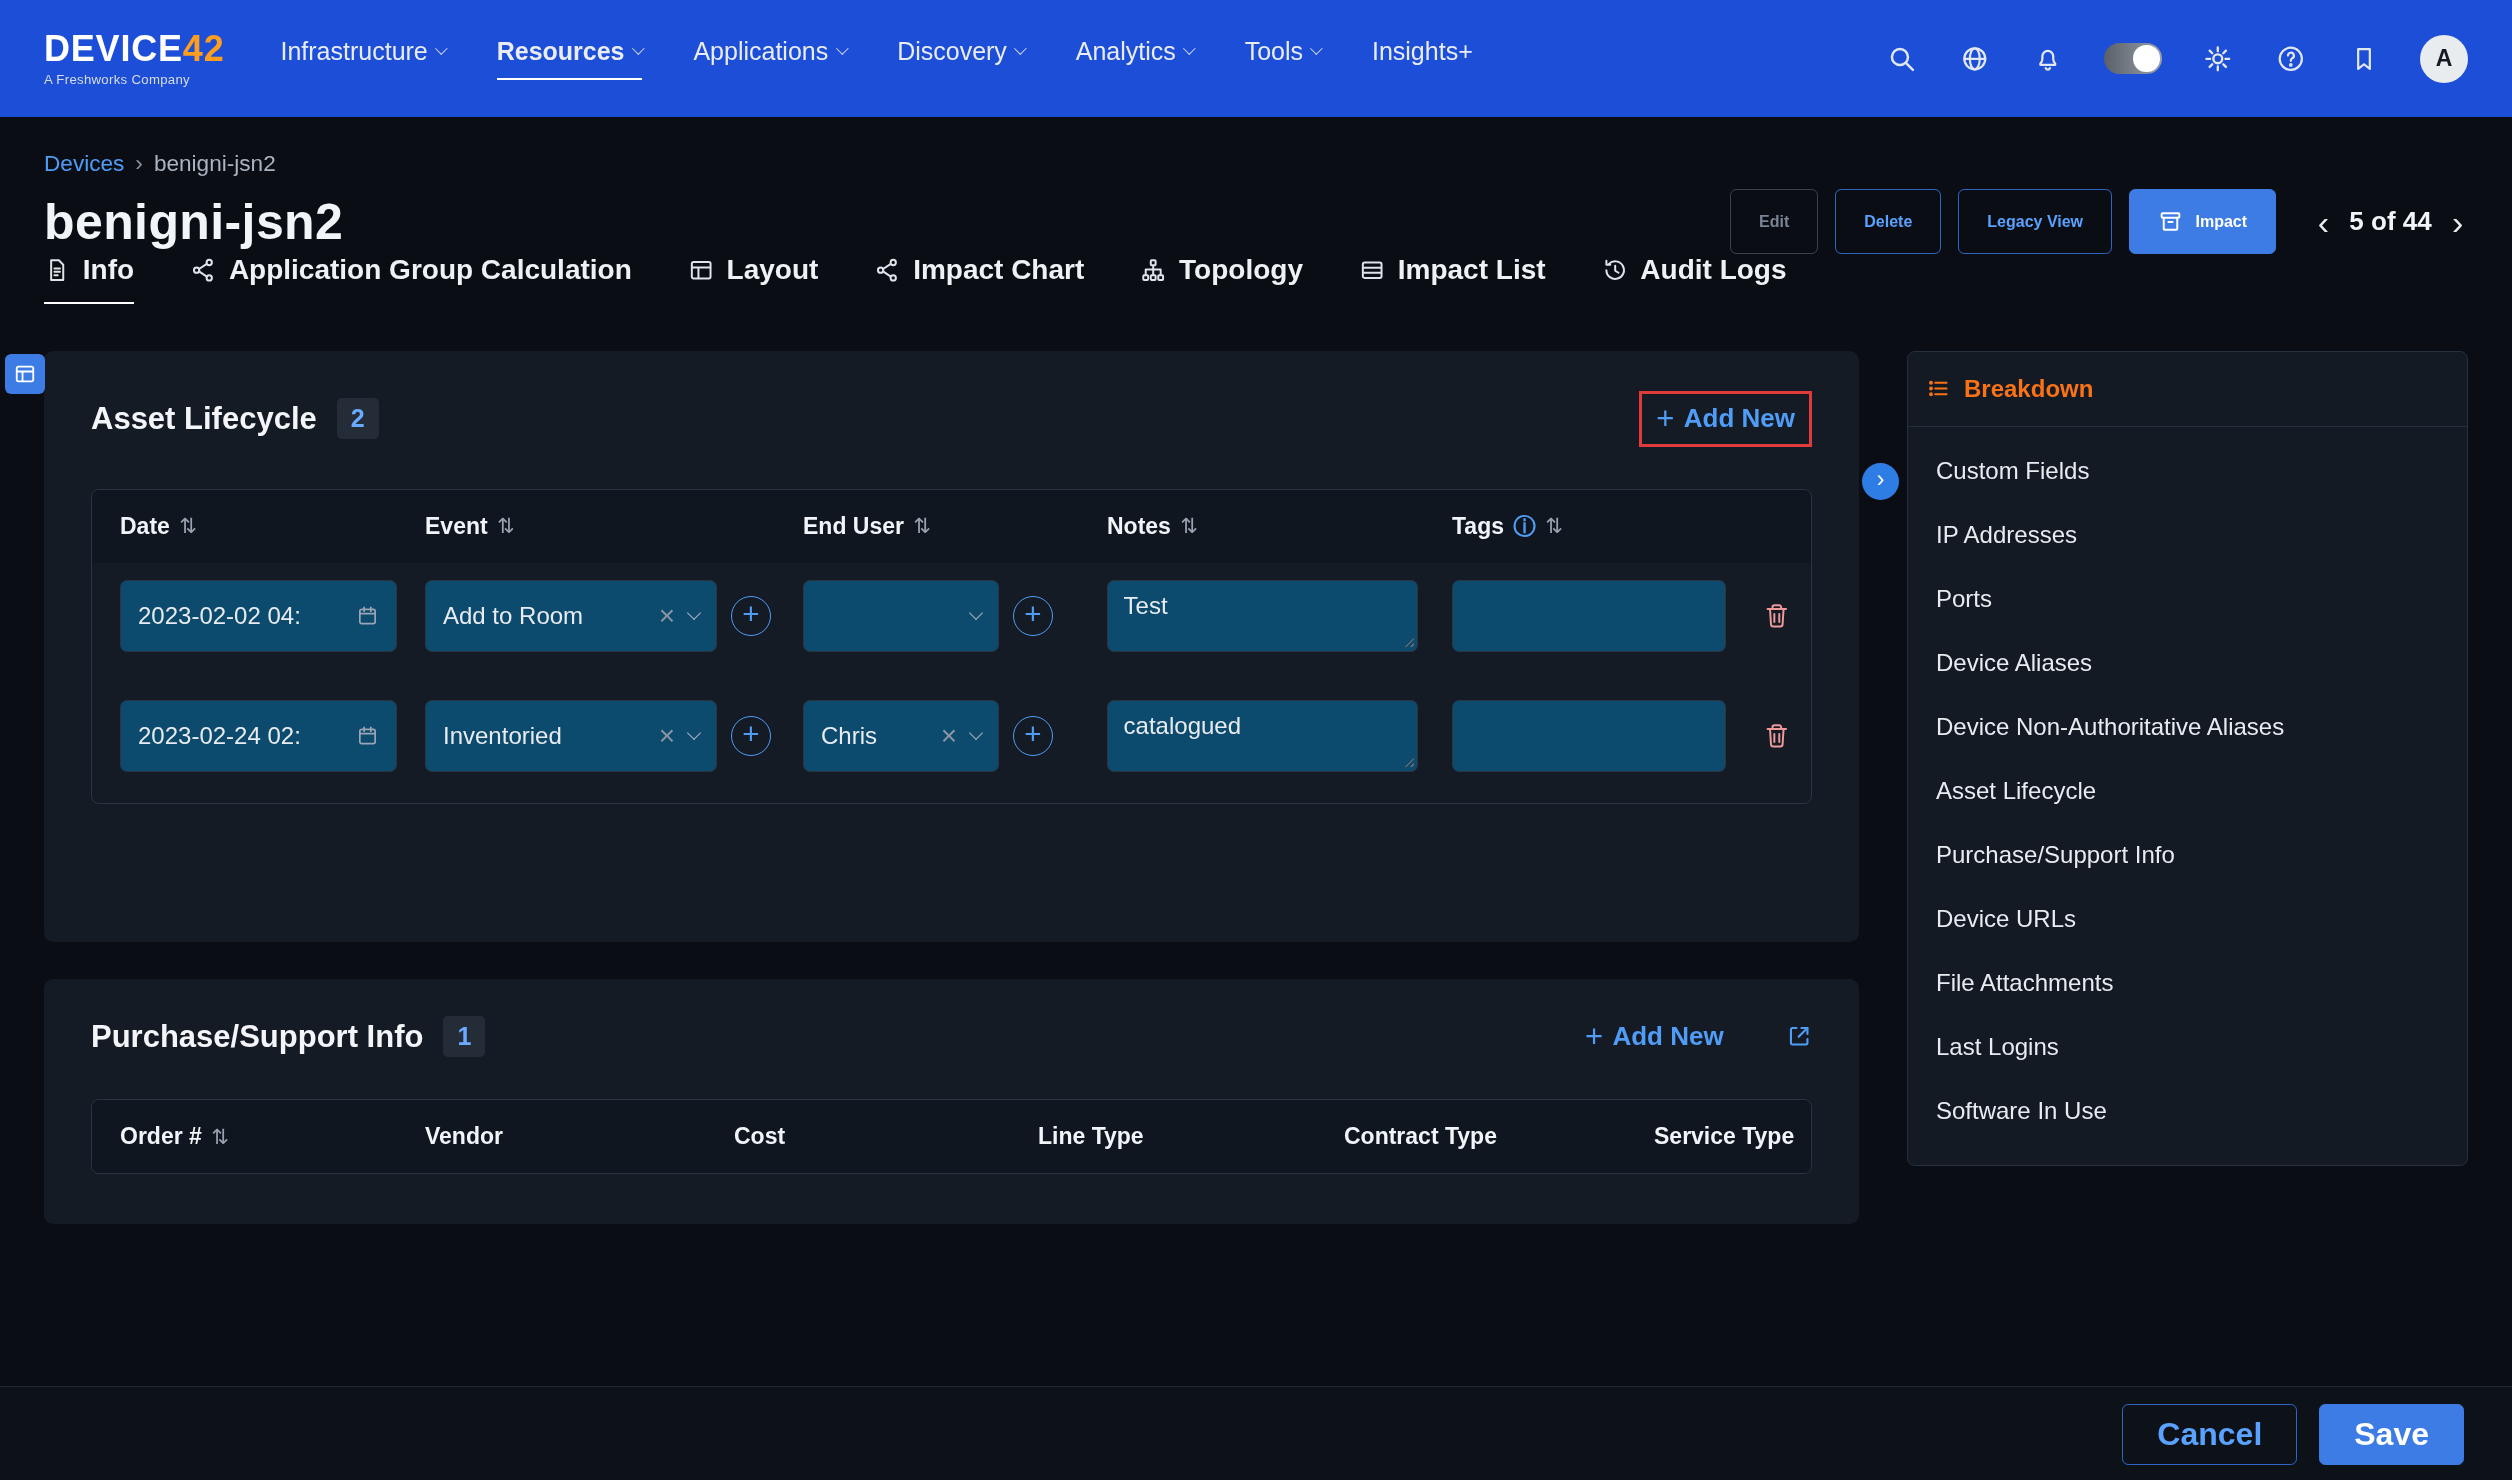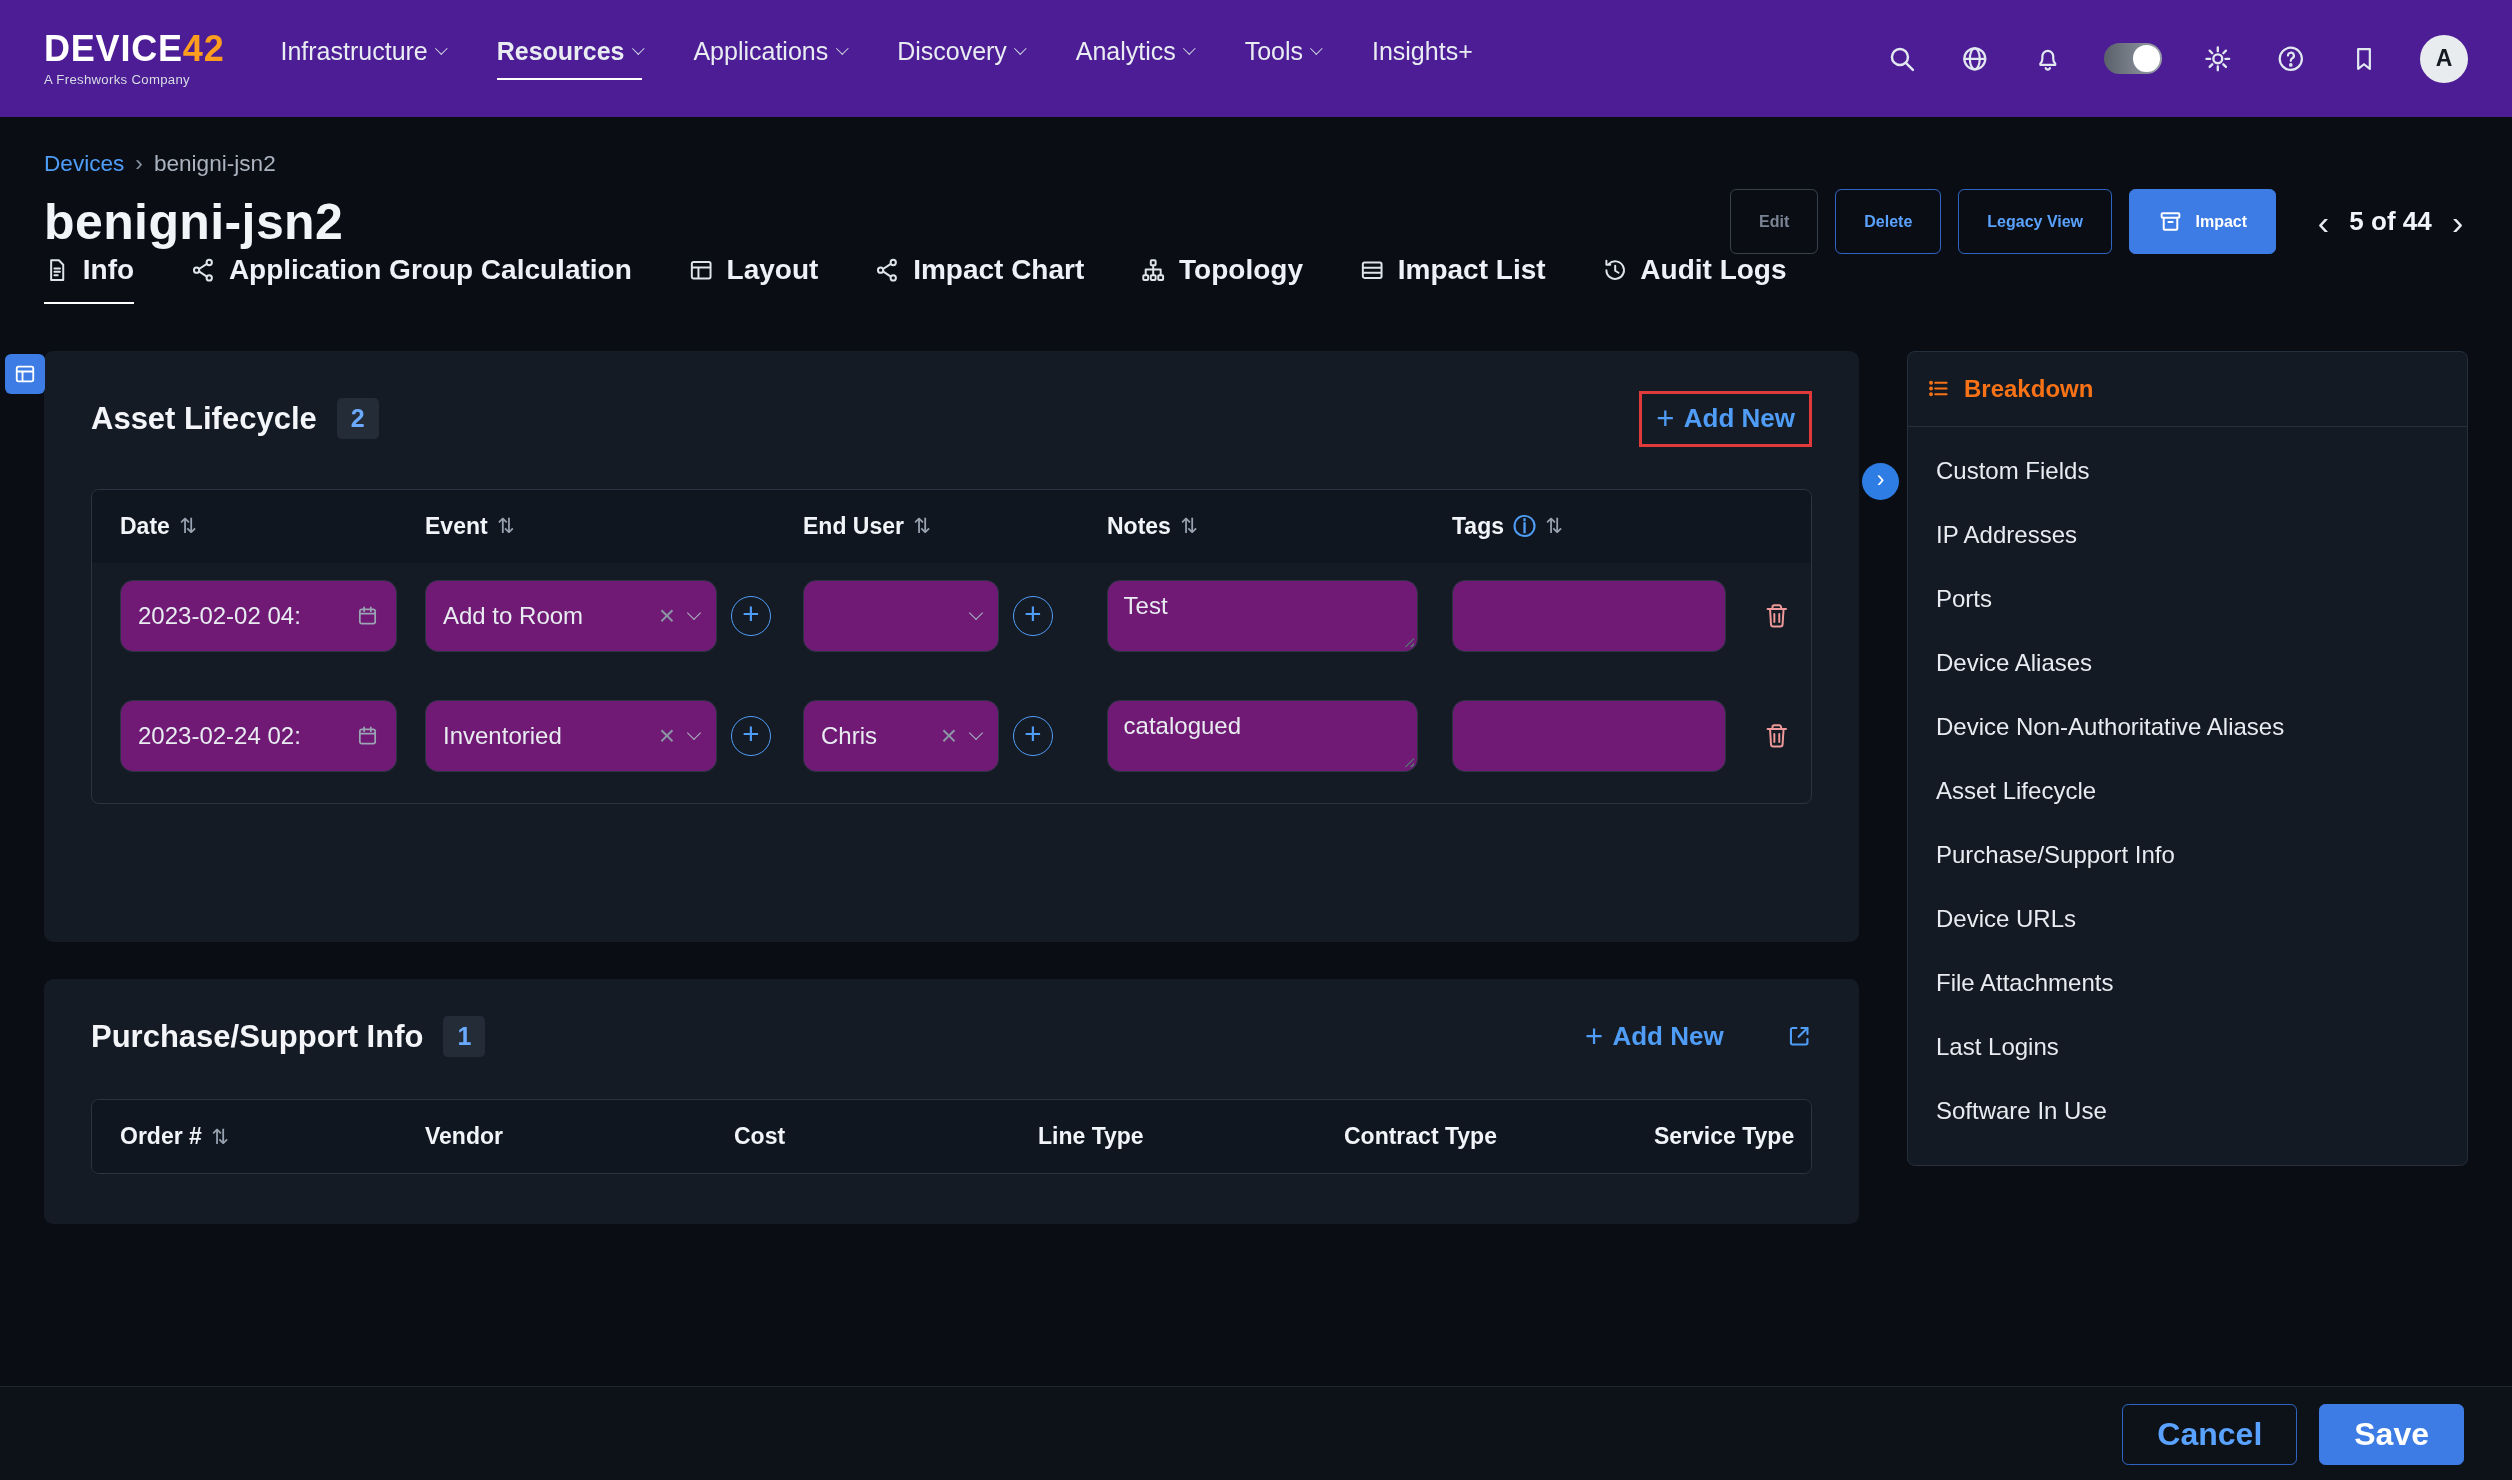--- a/index.html
+++ b/index.html
@@ -8,21 +8,21 @@
     background:#0a0e14;
     font-family:"Liberation Sans","DejaVu Sans",sans-serif;
     color:#e8ecf1;
     position:relative;
     overflow:hidden;
   }
   svg { display:block; }
 
   
   .topnav {
-    height:117px; background:#4c1d95; display:flex; align-items:center;
+    height:117px; background:#1d4ed8; display:flex; align-items:center;
     padding:0 44px;
   }
   .logo { display:flex; flex-direction:column; line-height:1; cursor:pointer; }
   .logo-row { font-size:36px; font-weight:800; letter-spacing:0.8px; color:#ffffff; }
   .logo-accent { color:#ff9e1e; }
   .logo-tag { font-size:13.2px; color:#d7dde4; margin-top:6.2px; letter-spacing:0.3px; }
   .mainnav { display:flex; gap:51px; margin-left:56px; align-items:flex-end; }
   .nav-item {
     display:flex; align-items:center; gap:9.3px; font-size:25px; color:#e9edf2;
     padding-bottom:12.4px; border-bottom:2.3px solid transparent; cursor:pointer;
@@ -101,21 +101,21 @@
   .dtable { margin-top:42px; border:0.8px solid #2b3443; border-radius:7.8px; overflow:hidden; }
   .thead { display:grid; background:#10161f; height:73px; align-items:center; }
   .asset-grid { grid-template-columns:305px 378px 304px 345px 319px 68px; }
   .po-grid { grid-template-columns:305px 309px 304px 306px 310px 1fr; }
   .th { display:flex; align-items:center; padding-left:28px; font-size:23px; font-weight:700; color:#f1f4f8; gap:9.3px; }
   .sort { color:#98a2b0; font-size:21px; font-weight:400; cursor:pointer; }
   .info-i { color:#4f9df7; font-size:22.6px; cursor:pointer; }
   .trow { display:grid; align-items:center; padding:17px 0 31px 0; }
   .cell { display:flex; align-items:center; padding-left:28px; }
   .ctl {
-    background:#701a75; border:0.8px solid #2b3443; border-radius:13px; height:72px;
+    background:#0c4a6e; border:0.8px solid #2b3443; border-radius:7px; height:72px;
     display:flex; align-items:center; padding:0 17px; font-size:24px; color:#e8ecf1; cursor:pointer;
   }
   .date-ctl { width:277px; }
   .sel-event { width:292px; }
   .sel-user { width:196px; }
   .spacer { flex:1; }
   .clear-x { color:#8b95a3; font-size:28px; margin-right:14px; cursor:pointer; line-height:1; }
   .sel-chev {
     width:10px; height:10px; border-right:1.9px solid #aab3c0; border-bottom:1.9px solid #aab3c0;
     transform:rotate(45deg); margin-top:-5.4px; cursor:pointer;

